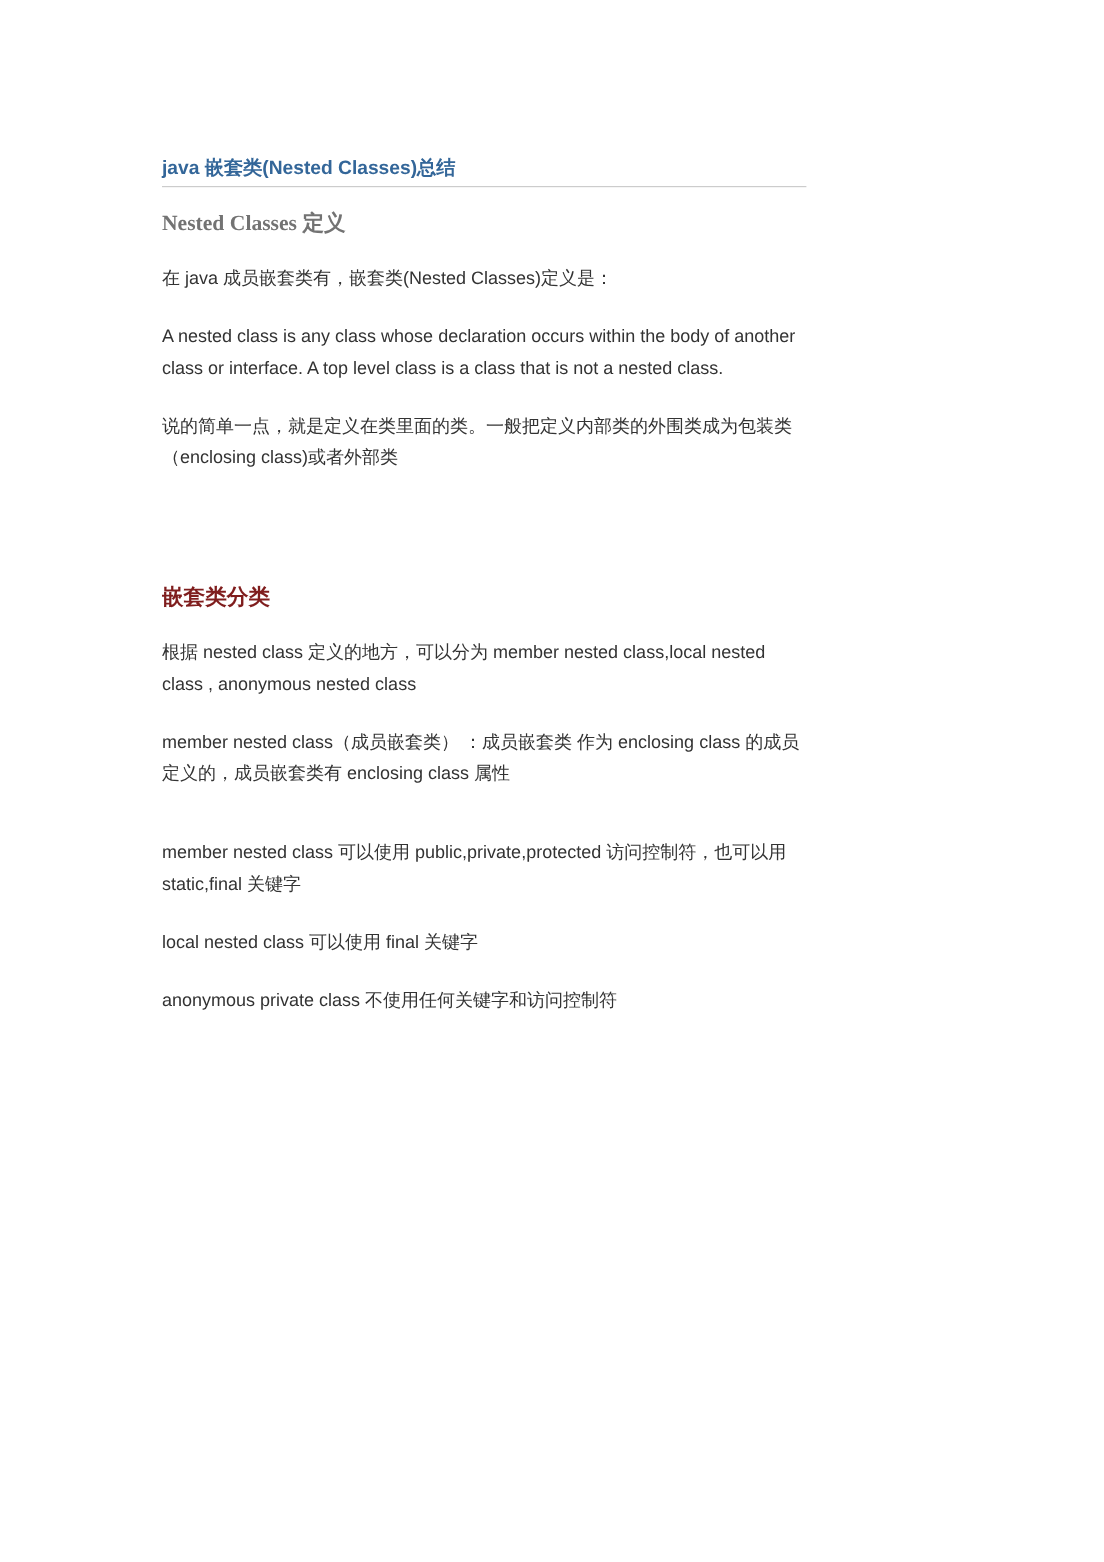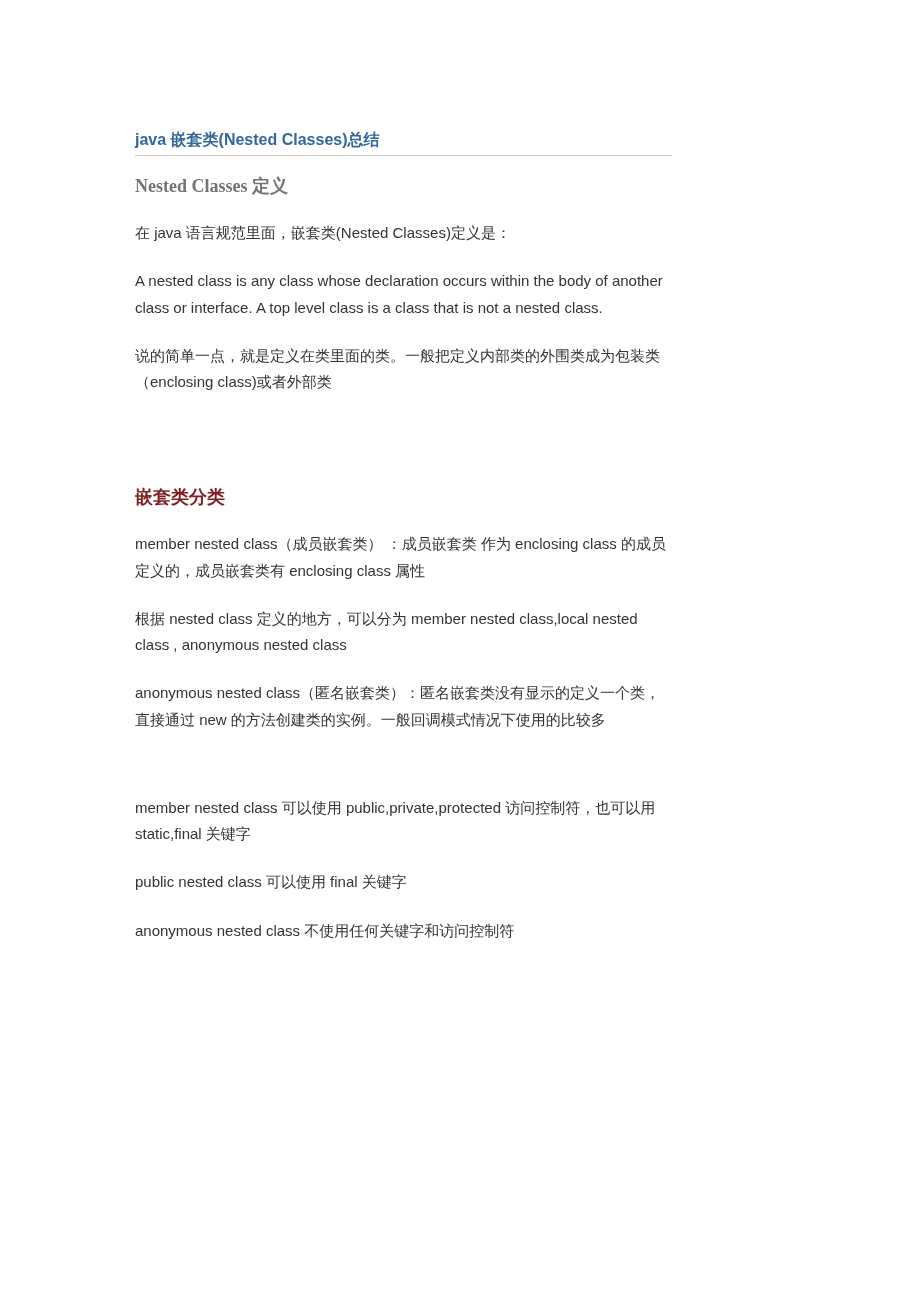--- a/index.html
+++ b/index.html
@@ -50,26 +50,25 @@
 </style>
 </head>
 <body>
 
 <div class="page">
 
   <div class="title-link">java 嵌套类(Nested Classes)总结</div>
 
   <div class="heading">Nested Classes 定义</div>
 
-  <p class="cn">在 java 语言规范里面，嵌套类(Nested Classes)定义是：</p>
+  <p class="cn">在 java 成员嵌套类有，嵌套类(Nested Classes)定义是：</p>
   <p>A nested class is any class whose declaration occurs within the body of another class or interface. A top level class is a class that is not a nested class.</p>
   <p class="cn">说的简单一点，就是定义在类里面的类。一般把定义内部类的外围类成为包装类（enclosing class)或者外部类</p>
 
   <div class="heading2">嵌套类分类</div>
 
+  <p class="cn">根据 nested class 定义的地方，可以分为 member nested class,local nested class , anonymous nested class</p>
   <p class="cn">member nested class（成员嵌套类） ：成员嵌套类 作为 enclosing class  的成员定义的，成员嵌套类有 enclosing class 属性</p>
-  <p class="cn">根据 nested class 定义的地方，可以分为 member nested class,local nested class , anonymous nested class</p>
-  <p class="cn">anonymous nested class（匿名嵌套类）：匿名嵌套类没有显示的定义一个类，直接通过 new  的方法创建类的实例。一般回调模式情况下使用的比较多</p>
-  <p class="cn" style="margin-top:62px">member nested class 可以使用 public,private,protected 访问控制符，也可以用static,final 关键字</p>
-  <p class="cn">public nested class  可以使用 final 关键字</p>
-  <p class="cn">anonymous nested class  不使用任何关键字和访问控制符</p>
+  <p class="cn" style="margin-top:40px">member nested class 可以使用 public,private,protected 访问控制符，也可以用static,final 关键字</p>
+  <p class="cn">local nested class  可以使用 final 关键字</p>
+  <p class="cn">anonymous private class  不使用任何关键字和访问控制符</p>
 
 </div>
 
 </body></html>

